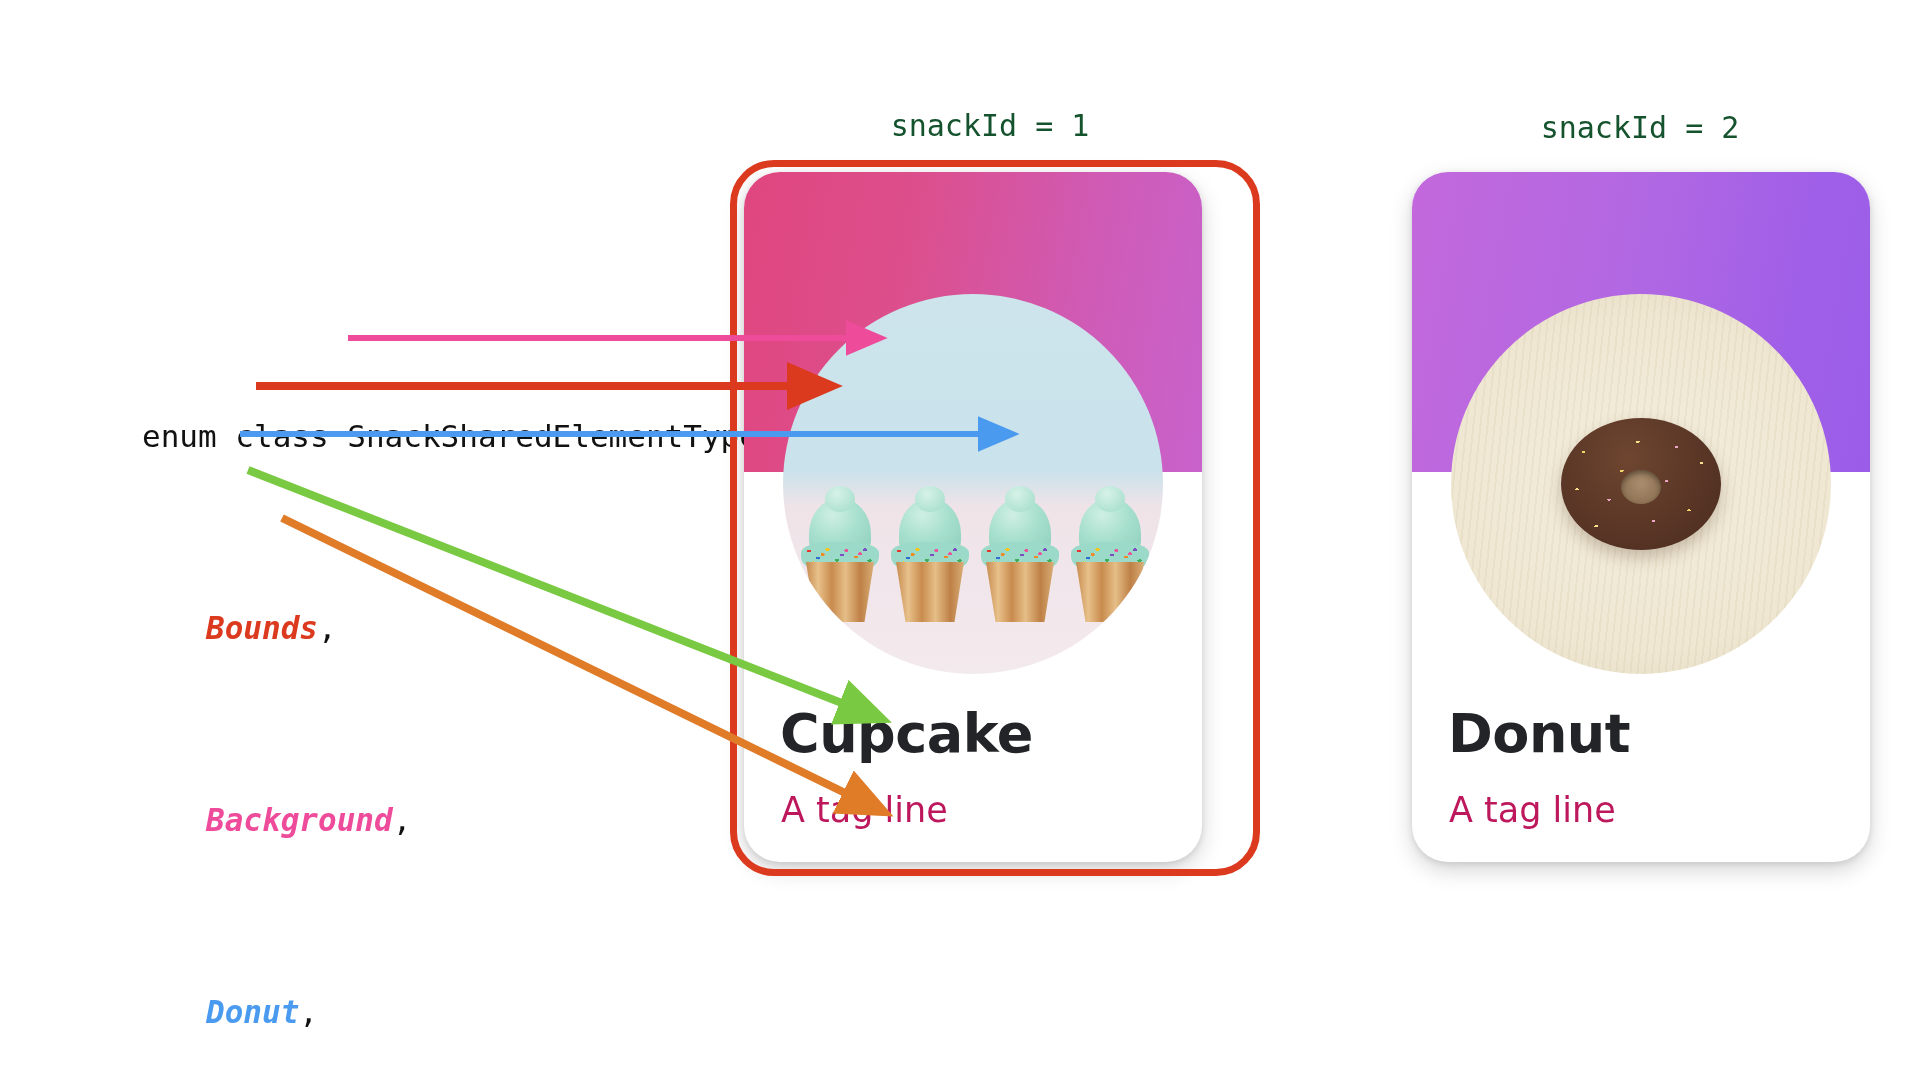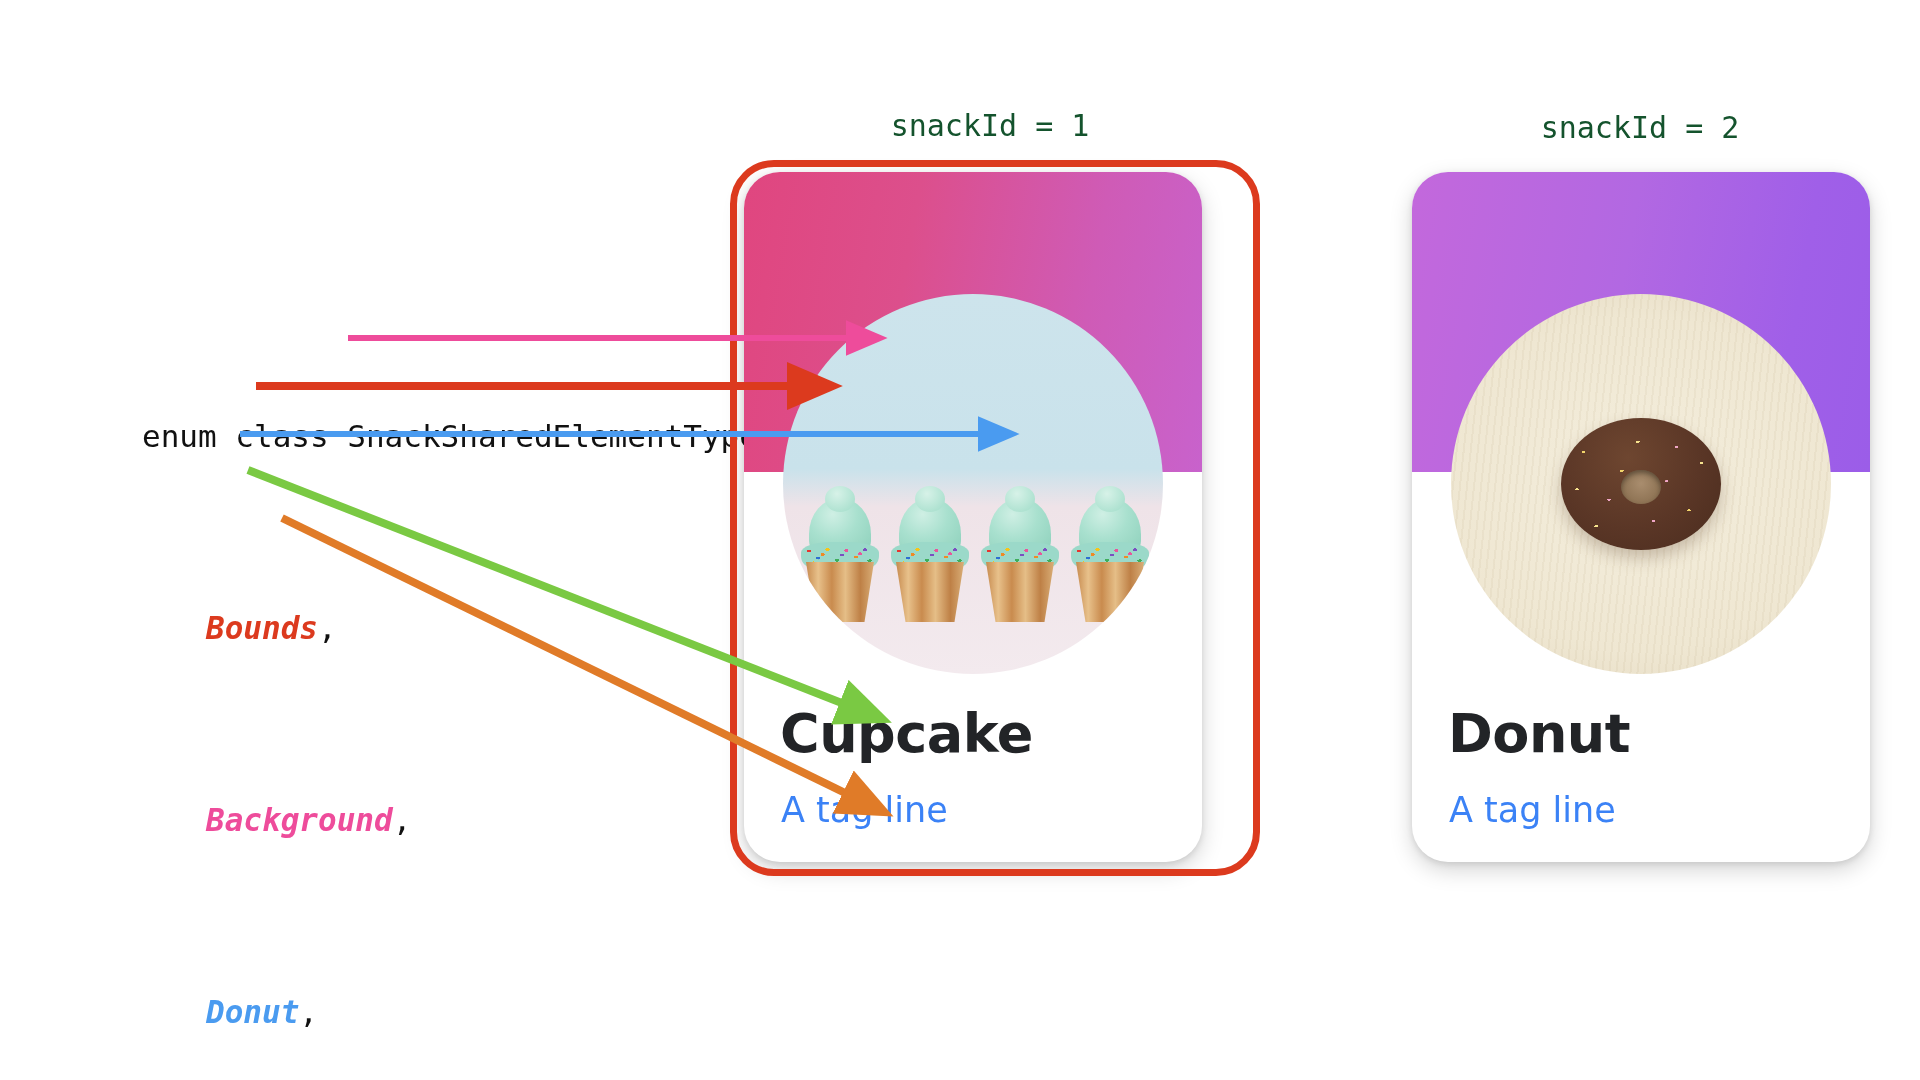--- a/index.html
+++ b/index.html
@@ -199,21 +199,21 @@
     color: #222427;
     letter-spacing: -0.5px;
   }
   .card-tagline {
     position: absolute;
     left: 37px;
     top: 618px;
     font-family: "DejaVu Sans", "Liberation Sans", sans-serif;
     font-size: 35px;
     font-weight: normal;
-    color: #3b82f6;
+    color: #be185d;
   }
 
   
   #bounds-outline {
     position: absolute;
     left: 730px;
     top: 160px;
     width: 530px;
     height: 716px;
     border: 7px solid #DC3A1E;

